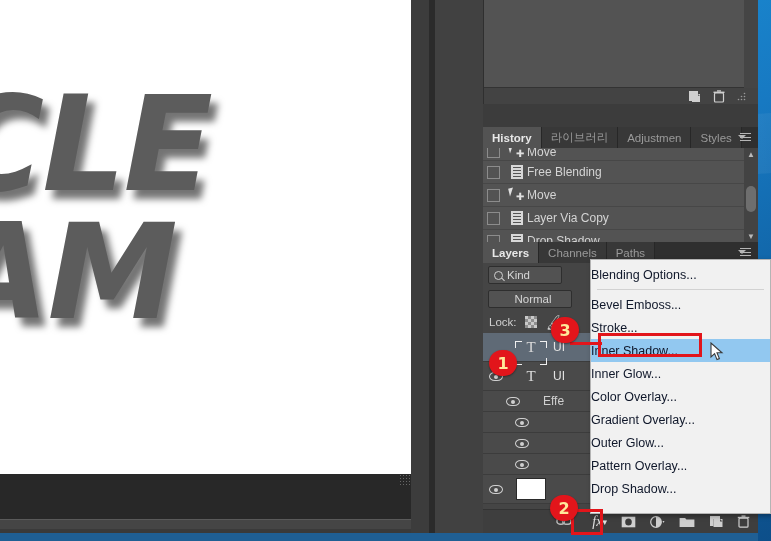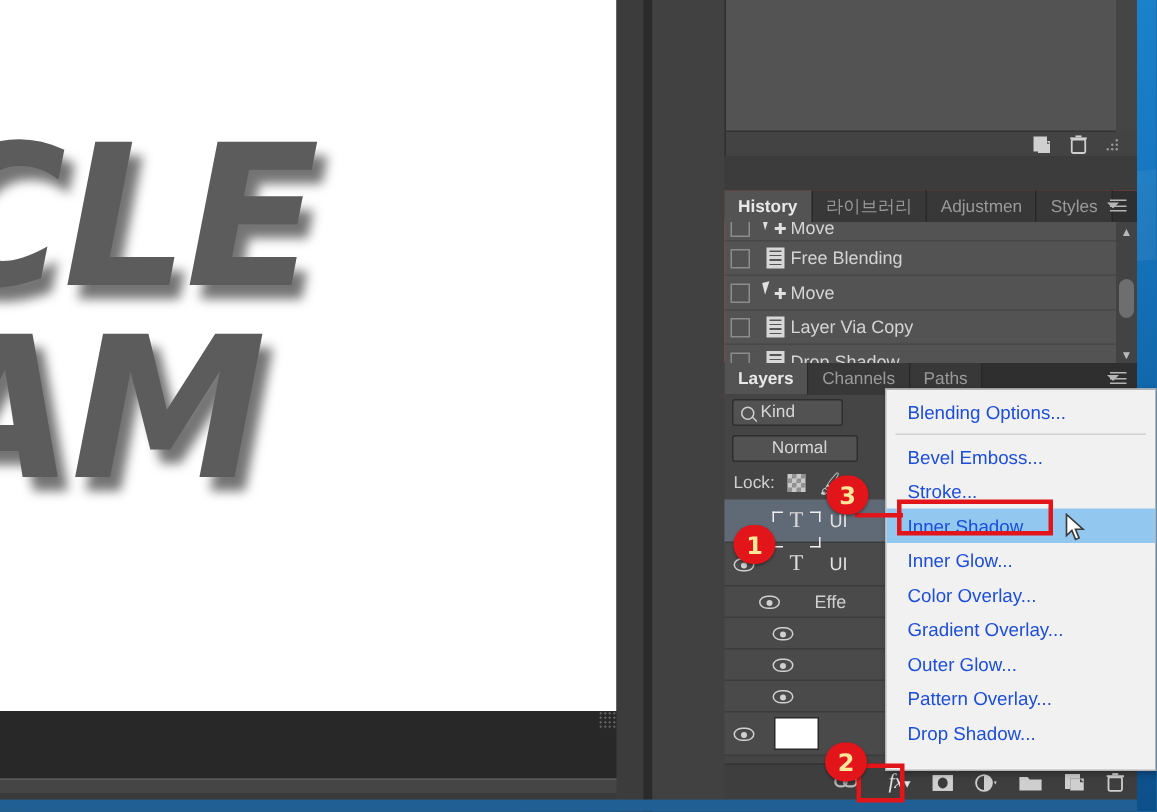--- a/index.html
+++ b/index.html
@@ -261,22 +261,22 @@
 
   
   .ctx-menu {
     position: absolute; left: 590px; top: 259px; width: 181px; height: 255px;
     background: #f1f1f1; border: 1px solid #b4b4b4;
     box-shadow: 2px 2px 5px rgba(0,0,0,0.35);
     padding: 3px 0 2px 0;
     z-index: 40;
   }
   .ctx-item {
-    height: 23px; display: flex; align-items: center; padding-left: 14px;
-    font-size: 12.5px; color: #1d4ed8; cursor: default;
+    height: 23px; display: flex; align-items: center; 
+    font-size: 12.5px; color: #0f172a; cursor: default;
   }
   .ctx-item.hl { background: #92c8f0; }
   .ctx-sep { height: 1px; background: #d2d2d2; margin: 3px 6px; }
 
   
   .cursor {
     position: absolute; left: 710px; top: 342px; width: 14px; height: 20px; z-index: 60;
   }
 
   

